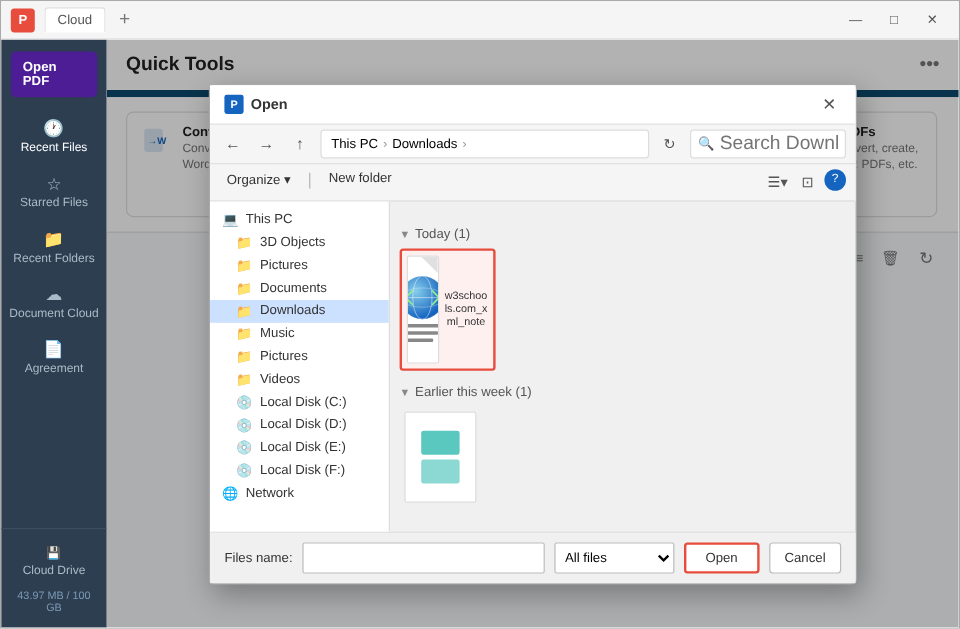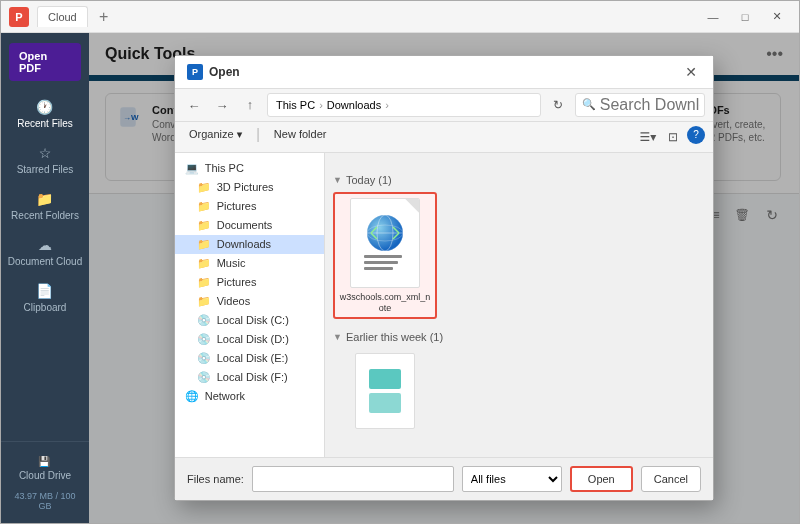--- a/index.html
+++ b/index.html
@@ -78,21 +78,21 @@
     .view-controls { margin-left: auto; display: flex; gap: 3px; }
     .vc-btn { width: 22px; height: 22px; display: flex; align-items: center; justify-content: center; cursor: pointer; border-radius: 3px; color: #555; }
     .dialog-body { display: flex; flex: 1; min-height: 220px; border-bottom: 1px solid #ddd; }
     .file-tree { width: 150px; background: #fff; border-right: 1px solid #ddd; padding: 6px 0; overflow-y: auto; }
     .tree-item { padding: 3px 10px; font-size: 11px; color: #333; cursor: pointer; display: flex; align-items: center; gap: 6px; }
     .tree-item.selected { background: #cce0ff; }
     .file-list { flex: 1; padding: 8px; overflow-y: auto; position: relative; margin-top: 13px; }
     .file-section-label { font-size: 11px; color: #555; margin-bottom: 6px; display: flex; align-items: center; gap: 4px; }
     .file-section-label::before { content: '▼'; font-size: 9px; color: #888; }
     .file-items { display: flex; flex-wrap: wrap; gap: 8px; margin-bottom: 12px; }
-    .file-item { width: 104px; display: flex; flex-direction: column; align-items: center; gap: 4px; cursor: pointer; padding: 4px; border-radius: 3px; }
+    .file-item { width: 80px; display: flex; flex-direction: row; align-items: center; gap: 4px; cursor: pointer; padding: 4px; border-radius: 3px; }
     .file-item.selected { border: 2px solid #e74c3c; background: #fff0f0; }
     .file-thumb { width: 70px; height: 90px; border: 1px solid #ddd; background: #fff; display: flex; flex-direction: column; align-items: center; justify-content: center; border-radius: 2px; overflow: hidden; position: relative; }
     .file-thumb-folded { position: absolute; top: 0; right: 0; width: 14px; height: 14px; background: #e0e0e0; clip-path: polygon(0 0, 100% 100%, 100% 0); }
     .file-name { font-size: 9px; color: #333; text-align: center; word-break: break-all; line-height: 1.2; }
     .preview-area { flex: 1; display: flex; align-items: center; justify-content: center; background: #fafafa; }
     .preview-text { font-size: 11px; color: #999; }
     
     .file-thumb-small { width: 60px; height: 76px; border: 1px solid #ddd; background: #fff; display: flex; flex-direction: column; align-items: center; justify-content: center; border-radius: 2px; overflow: hidden; position: relative; }
     .dialog-footer { background: #f0f0f0; padding: 8px 12px; display: flex; align-items: center; gap: 8px; }
     .footer-label { font-size: 11px; color: #333; white-space: nowrap; }
@@ -137,21 +137,21 @@
         <div class="sidebar-item">
           <span class="sidebar-item-icon">📁</span>
           <span>Recent Folders</span>
         </div>
         <div class="sidebar-item">
           <span class="sidebar-item-icon">☁</span>
           <span>Document Cloud</span>
         </div>
         <div class="sidebar-item">
           <span class="sidebar-item-icon">📄</span>
-          <span>Clipboard</span>
+          <span>Agreement</span>
         </div>
       </div>
       <div class="sidebar-bottom">
         <div class="sidebar-bottom-item">
           <span>💾</span>
           <span>Cloud Drive</span>
         </div>
         <div style="text-align:center; font-size:9px; color:#7a9ab5; padding: 4px 2px;">43.97 MB / 100 GB</div>
       </div>
     </div>
@@ -331,21 +331,21 @@
 
           <div class="dialog-body">
 
             <div class="file-tree">
               <div class="tree-item" style="padding-left:10px;">
                 <span>💻</span>
                 <span>This PC</span>
               </div>
               <div class="tree-item" style="padding-left:22px;">
                 <span style="font-size:11px;">📁</span>
-                <span>3D Pictures</span>
+                <span>3D Objects</span>
               </div>
               <div class="tree-item" style="padding-left:22px;">
                 <span style="font-size:11px;">📁</span>
                 <span>Pictures</span>
               </div>
               <div class="tree-item" style="padding-left:22px;">
                 <span style="font-size:11px;">📁</span>
                 <span>Documents</span>
               </div>
               <div class="tree-item selected" style="padding-left:22px;">

